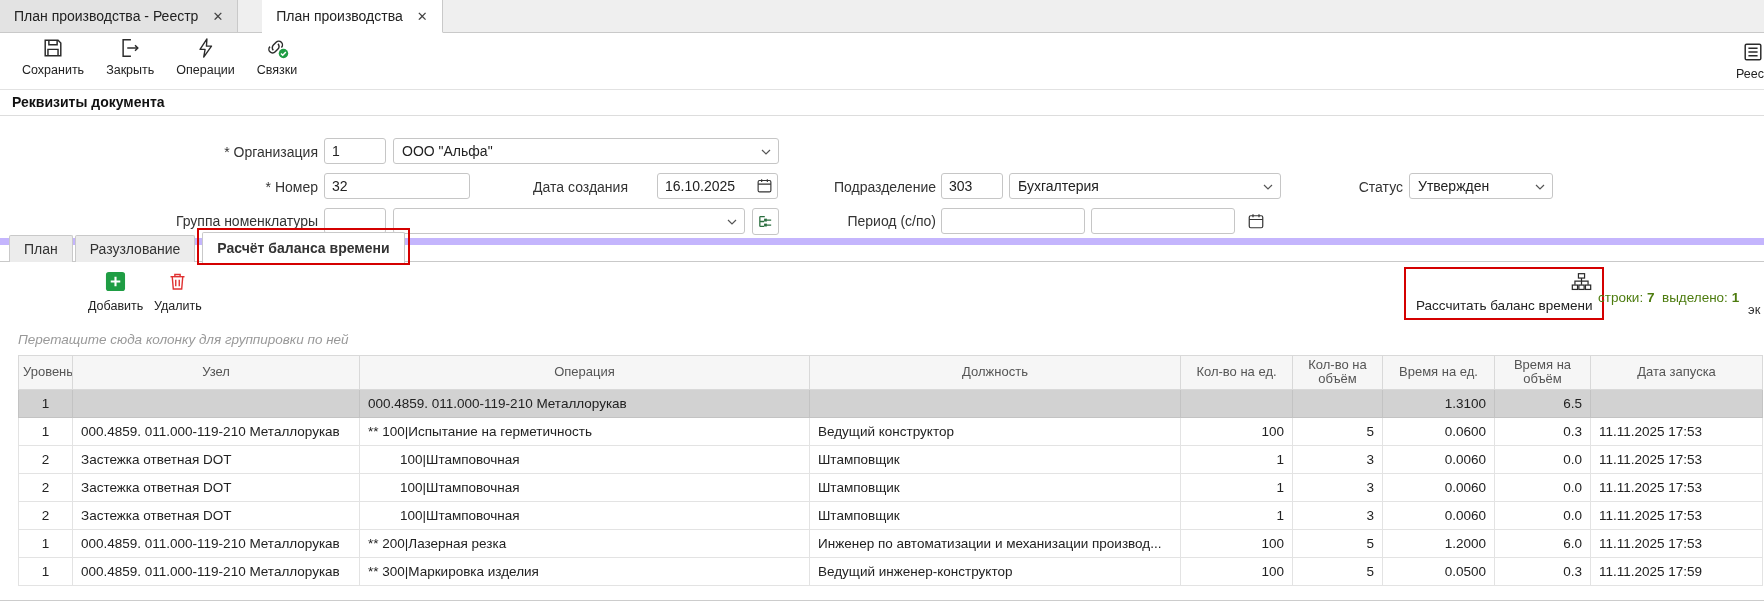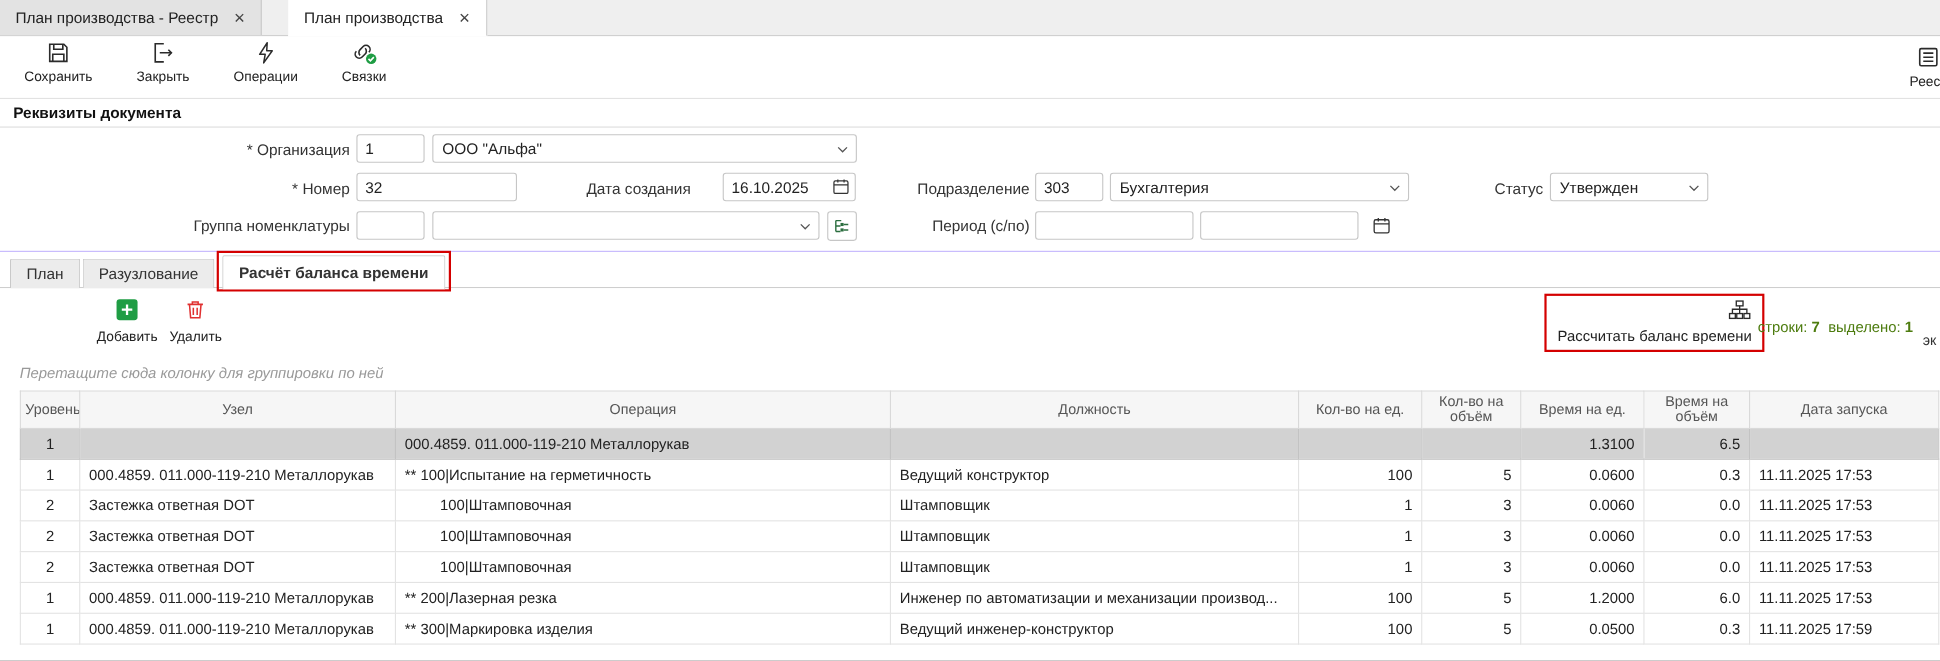--- a/index.html
+++ b/index.html
@@ -7,29 +7,29 @@
   .app { position:relative; width:1764px; height:601px; background:#fff; overflow:hidden; }
 
   
   .tabbar { position:absolute; top:0; left:0; right:0; height:33px; background:#efefef; border-bottom:1px solid #c9c9c9; display:flex; align-items:stretch;gap:24px; }
   .wtab { display:flex; align-items:center; gap:14px; padding:0 14px; font-size:14px; color:#222; background:#e3e3e3; border-right:1px solid #c9c9c9; cursor:pointer; }
   .wtab.active { background:#fff; margin-bottom:-1px; border-bottom:1px solid #fff;text-align:center; }
   .wtab .x { color:#444; font-size:13px; }
 
   
   .toolbar { position:absolute; top:33px; left:0; right:0; height:57px; background:#fff; border-bottom:1px solid #e2e2e2; }
-  .toolbar-left { display:flex; gap:24px; padding:2px 0 0 14px; }
+  .toolbar-left { display:flex; gap:6px; padding:2px 0 0 14px; }
   .tbtn { display:flex; flex-direction:column; align-items:center; gap:4px; font-size:12.5px; color:#222; padding:2px 8px; cursor:pointer; white-space:nowrap; }
   .tbtn svg { display:block; }
   .tbtn.registry { position:absolute; left:1736px; top:6px; align-items:flex-start; padding:2px 0; }
   .tbtn.registry svg { margin-left:6px; }
 
   
   .section-title { position:absolute; top:90px; left:0; right:0; height:26px; line-height:24px; padding-left:12px; font-weight:bold; font-size:14px; color:#111; border-bottom:1px solid #ddd; }
-  .form { position:absolute; top:116px; left:0; right:0; height:113px; border-bottom:1px solid #c4b5fd; }
+  .form { position:absolute; top:132px; left:0; right:0; height:113px; border-bottom:7px solid #c4b5fd; }
   .flabel { position:absolute; font-size:14px; color:#333; text-align:right; white-space:nowrap; }
   .inp { position:absolute; height:26px; border:1px solid #c6c6c6; border-radius:3px; padding:0 7px; font-size:14px; font-family:"Liberation Sans", sans-serif; color:#222; background:#fff; }
   .inp-wrap { position:absolute; height:26px;padding-left:24px; }
   .inp-wrap input { width:100%; height:26px; border:1px solid #c6c6c6; border-radius:3px; padding:0 26px 0 7px; font-size:14px; font-family:"Liberation Sans", sans-serif; color:#222; }
   .inp-wrap svg { position:absolute; right:5px; top:4px; }
   .select { position:absolute; height:26px; border:1px solid #c6c6c6; border-radius:3px; background:#fff; display:flex; align-items:center; padding:0 24px 0 8px; font-size:14px; color:#222; cursor:pointer; }
   .select .chev { position:absolute; right:6px; top:8px; }
   .sqbtn { position:absolute; width:27px; height:27px; border:1px solid #c6c6c6; border-radius:3px; background:#fff; display:flex; align-items:center; justify-content:center; cursor:pointer; }
   .icon-plain { position:absolute; cursor:pointer; }
 

